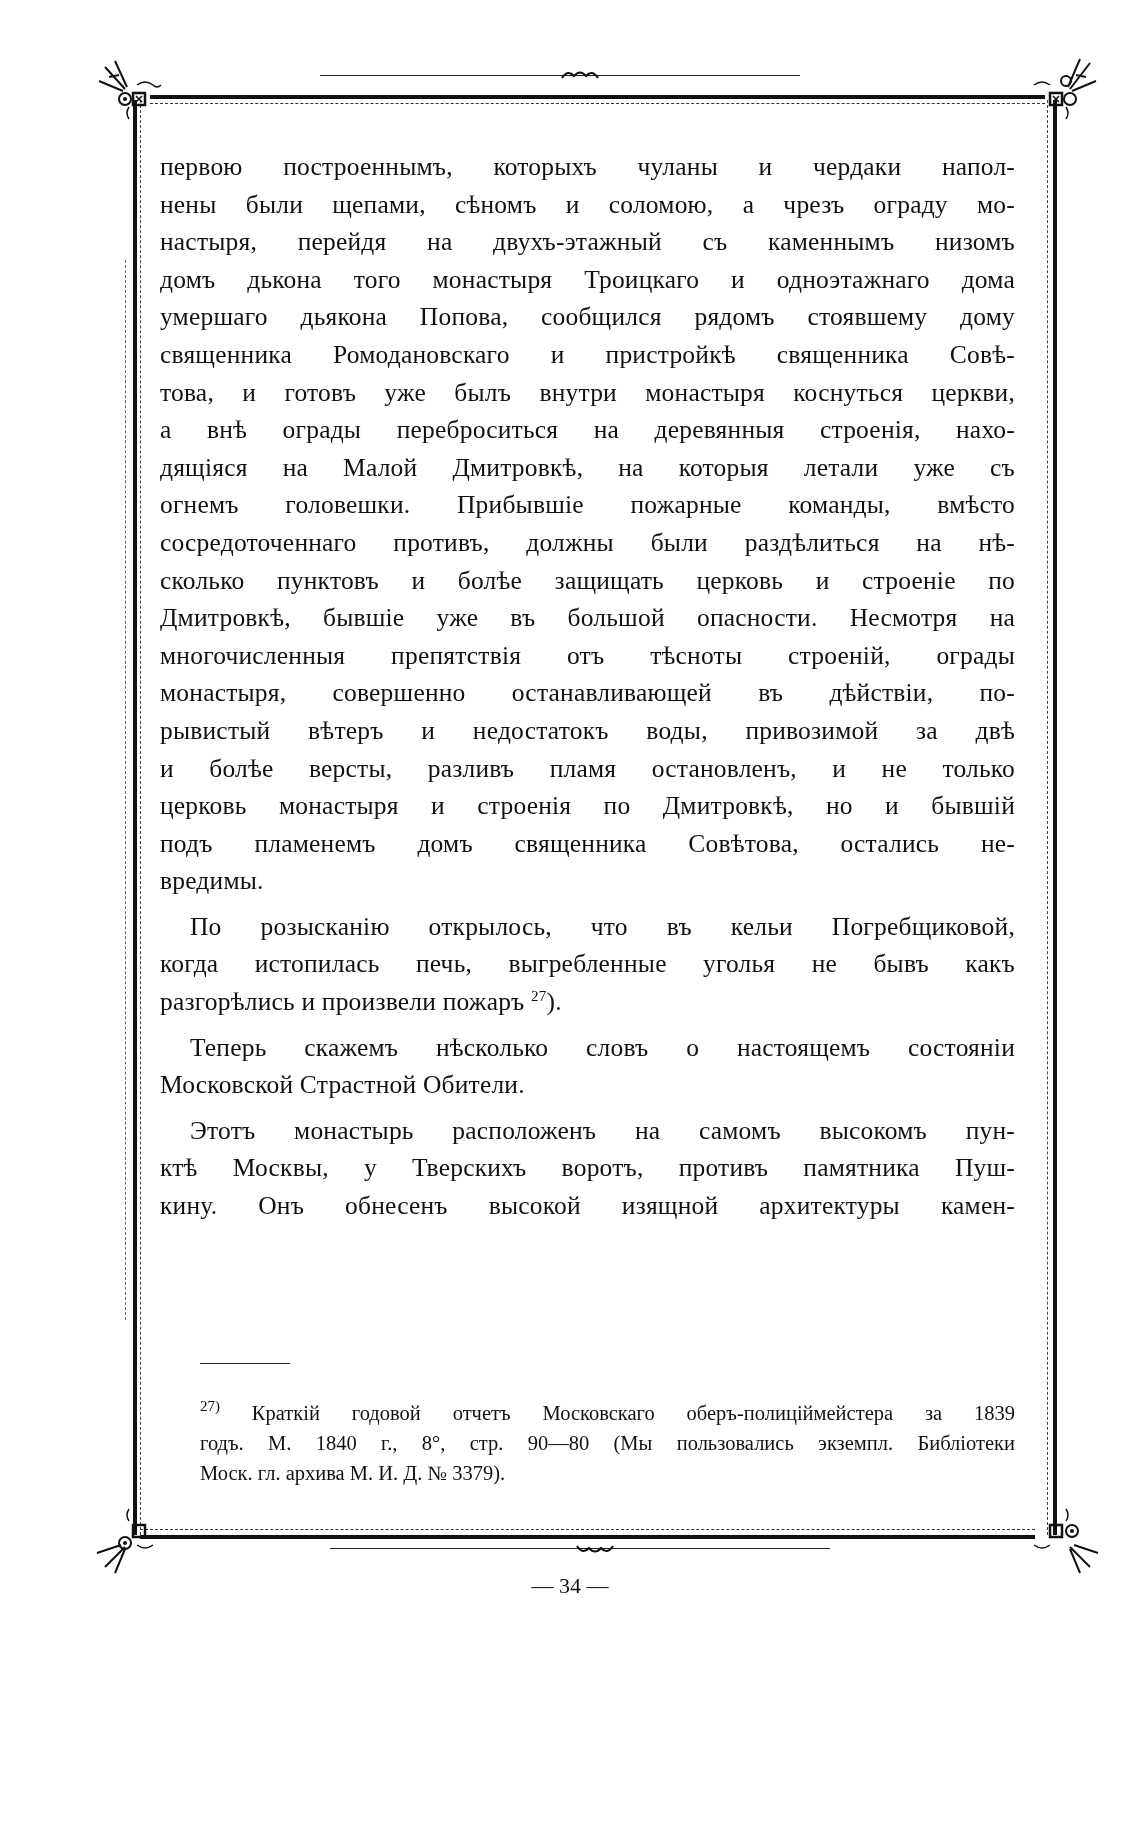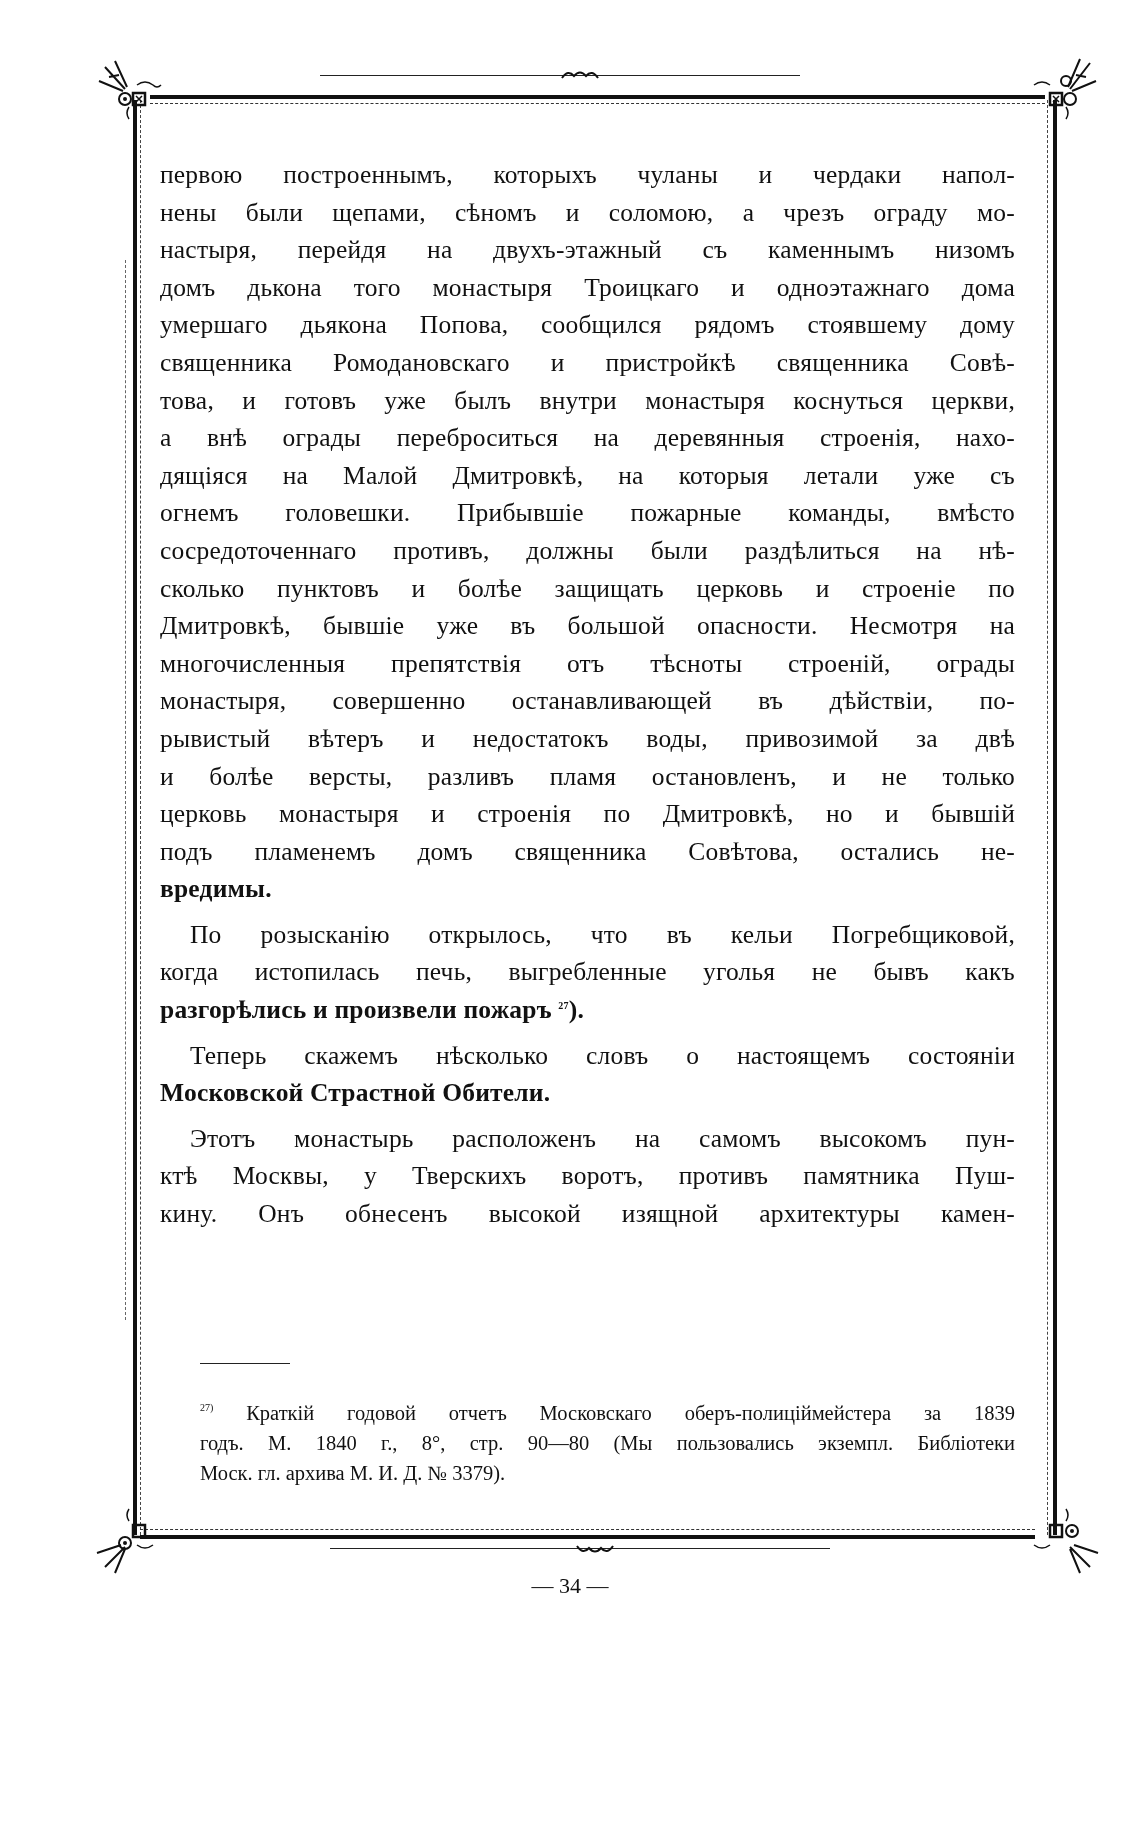--- a/index.html
+++ b/index.html
@@ -28,35 +28,35 @@
   .frame-right-inner { position: absolute; left: 1047px; top: 100px; width: 1px; height: 1435px;
                        border-left: 1px dashed #444; }
 
   .corner { position: absolute; width: 70px; height: 70px; }
   .corner-tl { left: 95px; top: 55px; }
   .corner-tr { left: 1030px; top: 55px; }
   .corner-bl { left: 95px; top: 1505px; }
   .corner-br { left: 1030px; top: 1505px; }
 
   
-  .page-body { position: absolute; left: 160px; top: 156px; width: 855px; }
+  .page-body { position: absolute; left: 160px; top: 148px; width: 855px; }
   .line { font-size: 25.5px; line-height: 37.6px; white-space: nowrap;
           text-align: justify; text-align-last: justify; display: block; height: 37.6px;
           letter-spacing: 0.2px; }
-  .line.last { text-align-last: left; font-weight: bold; }
+  .line.last { text-align-last: left; }
   .line.indent { padding-left: 30px; }
   .para-gap { height: 8px; }
 
   .footnote-rule { position: absolute; left: 200px; top: 1363px; width: 90px; height: 1px;
                    border-top: 1.5px solid #222; }
   .footnote { position: absolute; left: 200px; top: 1398px; width: 815px; }
   .fn-line { font-size: 20.5px; line-height: 30px; white-space: nowrap; display: block;
              text-align: justify; text-align-last: justify; height: 30px; }
   .fn-line.last { text-align-last: left; font-family: Liberation Serif, serif; }
-  sup { font-size: 10px; vertical-align: 9px; line-height: 0; }
+  sup { font-size: 15px; vertical-align: 9px; line-height: 0; }
 
   .page-number { position: absolute; left: 0; width: 1140px; top: 1573px; text-align: center;
                  font-size: 22px; }
 </style>
 </head>
 <body>
 
 <div>
   <div class="frame-top-deco"></div>
   <svg class="frame-top-center" viewBox="0 0 40 10">

